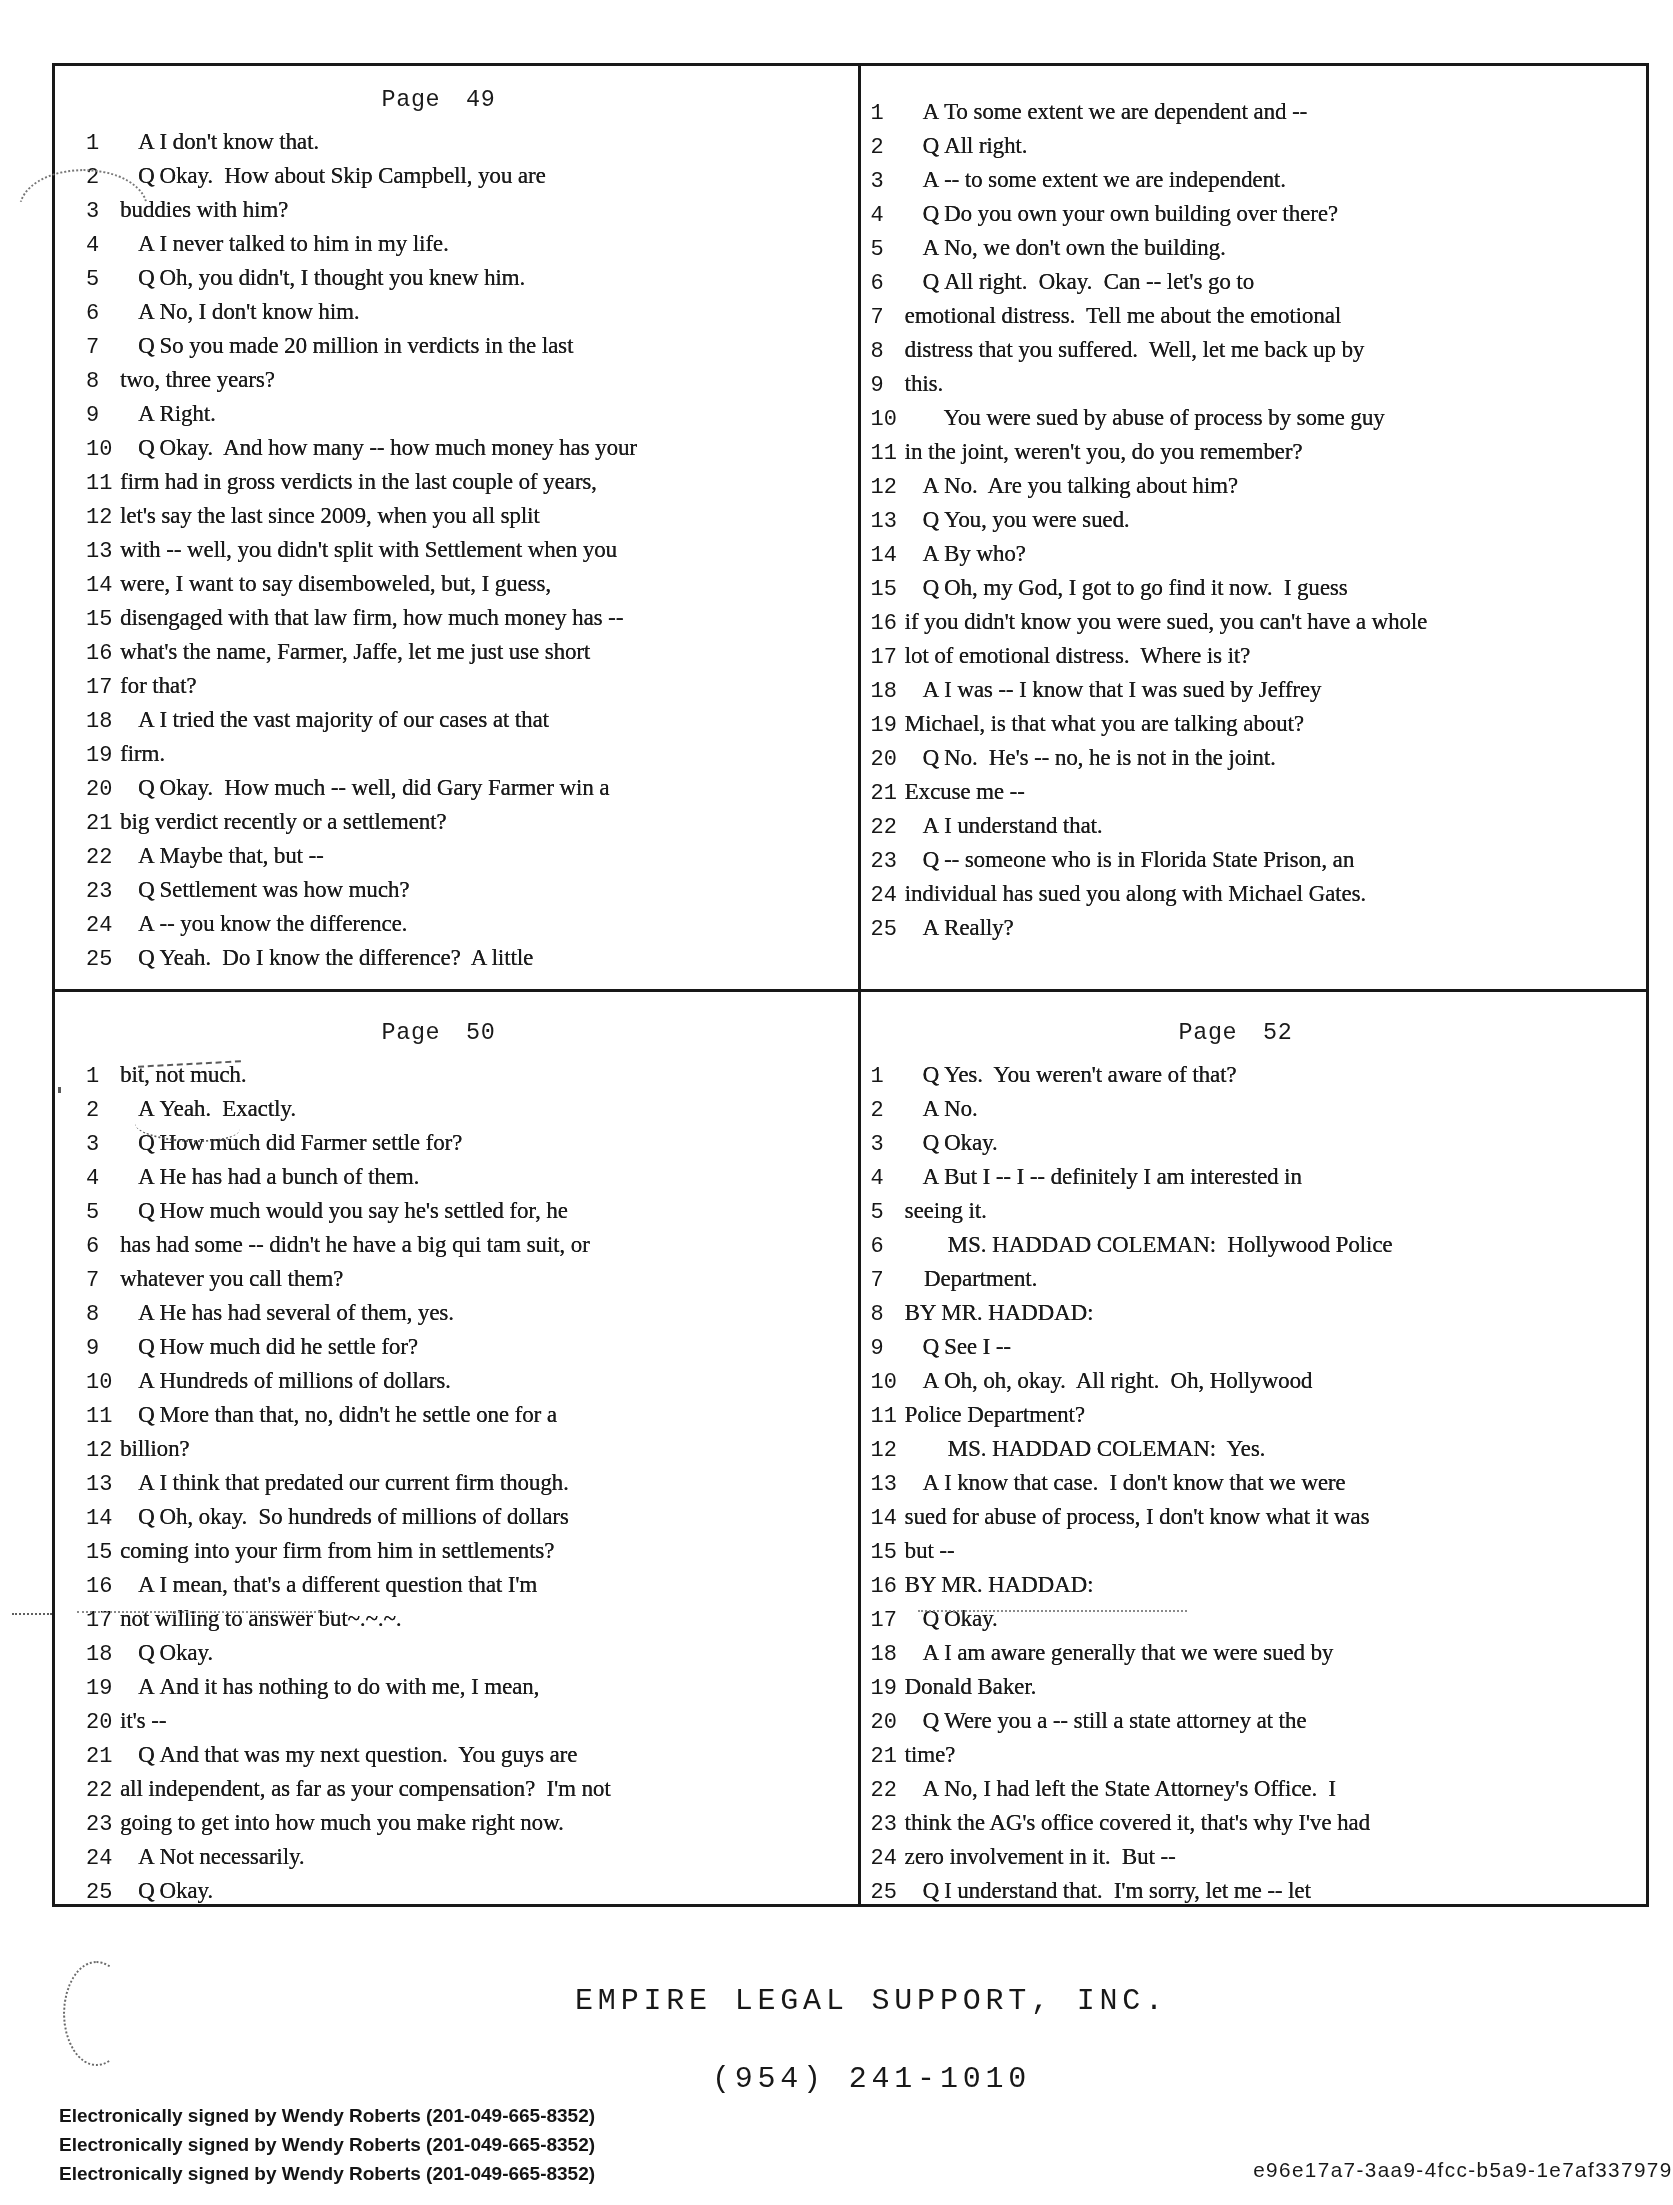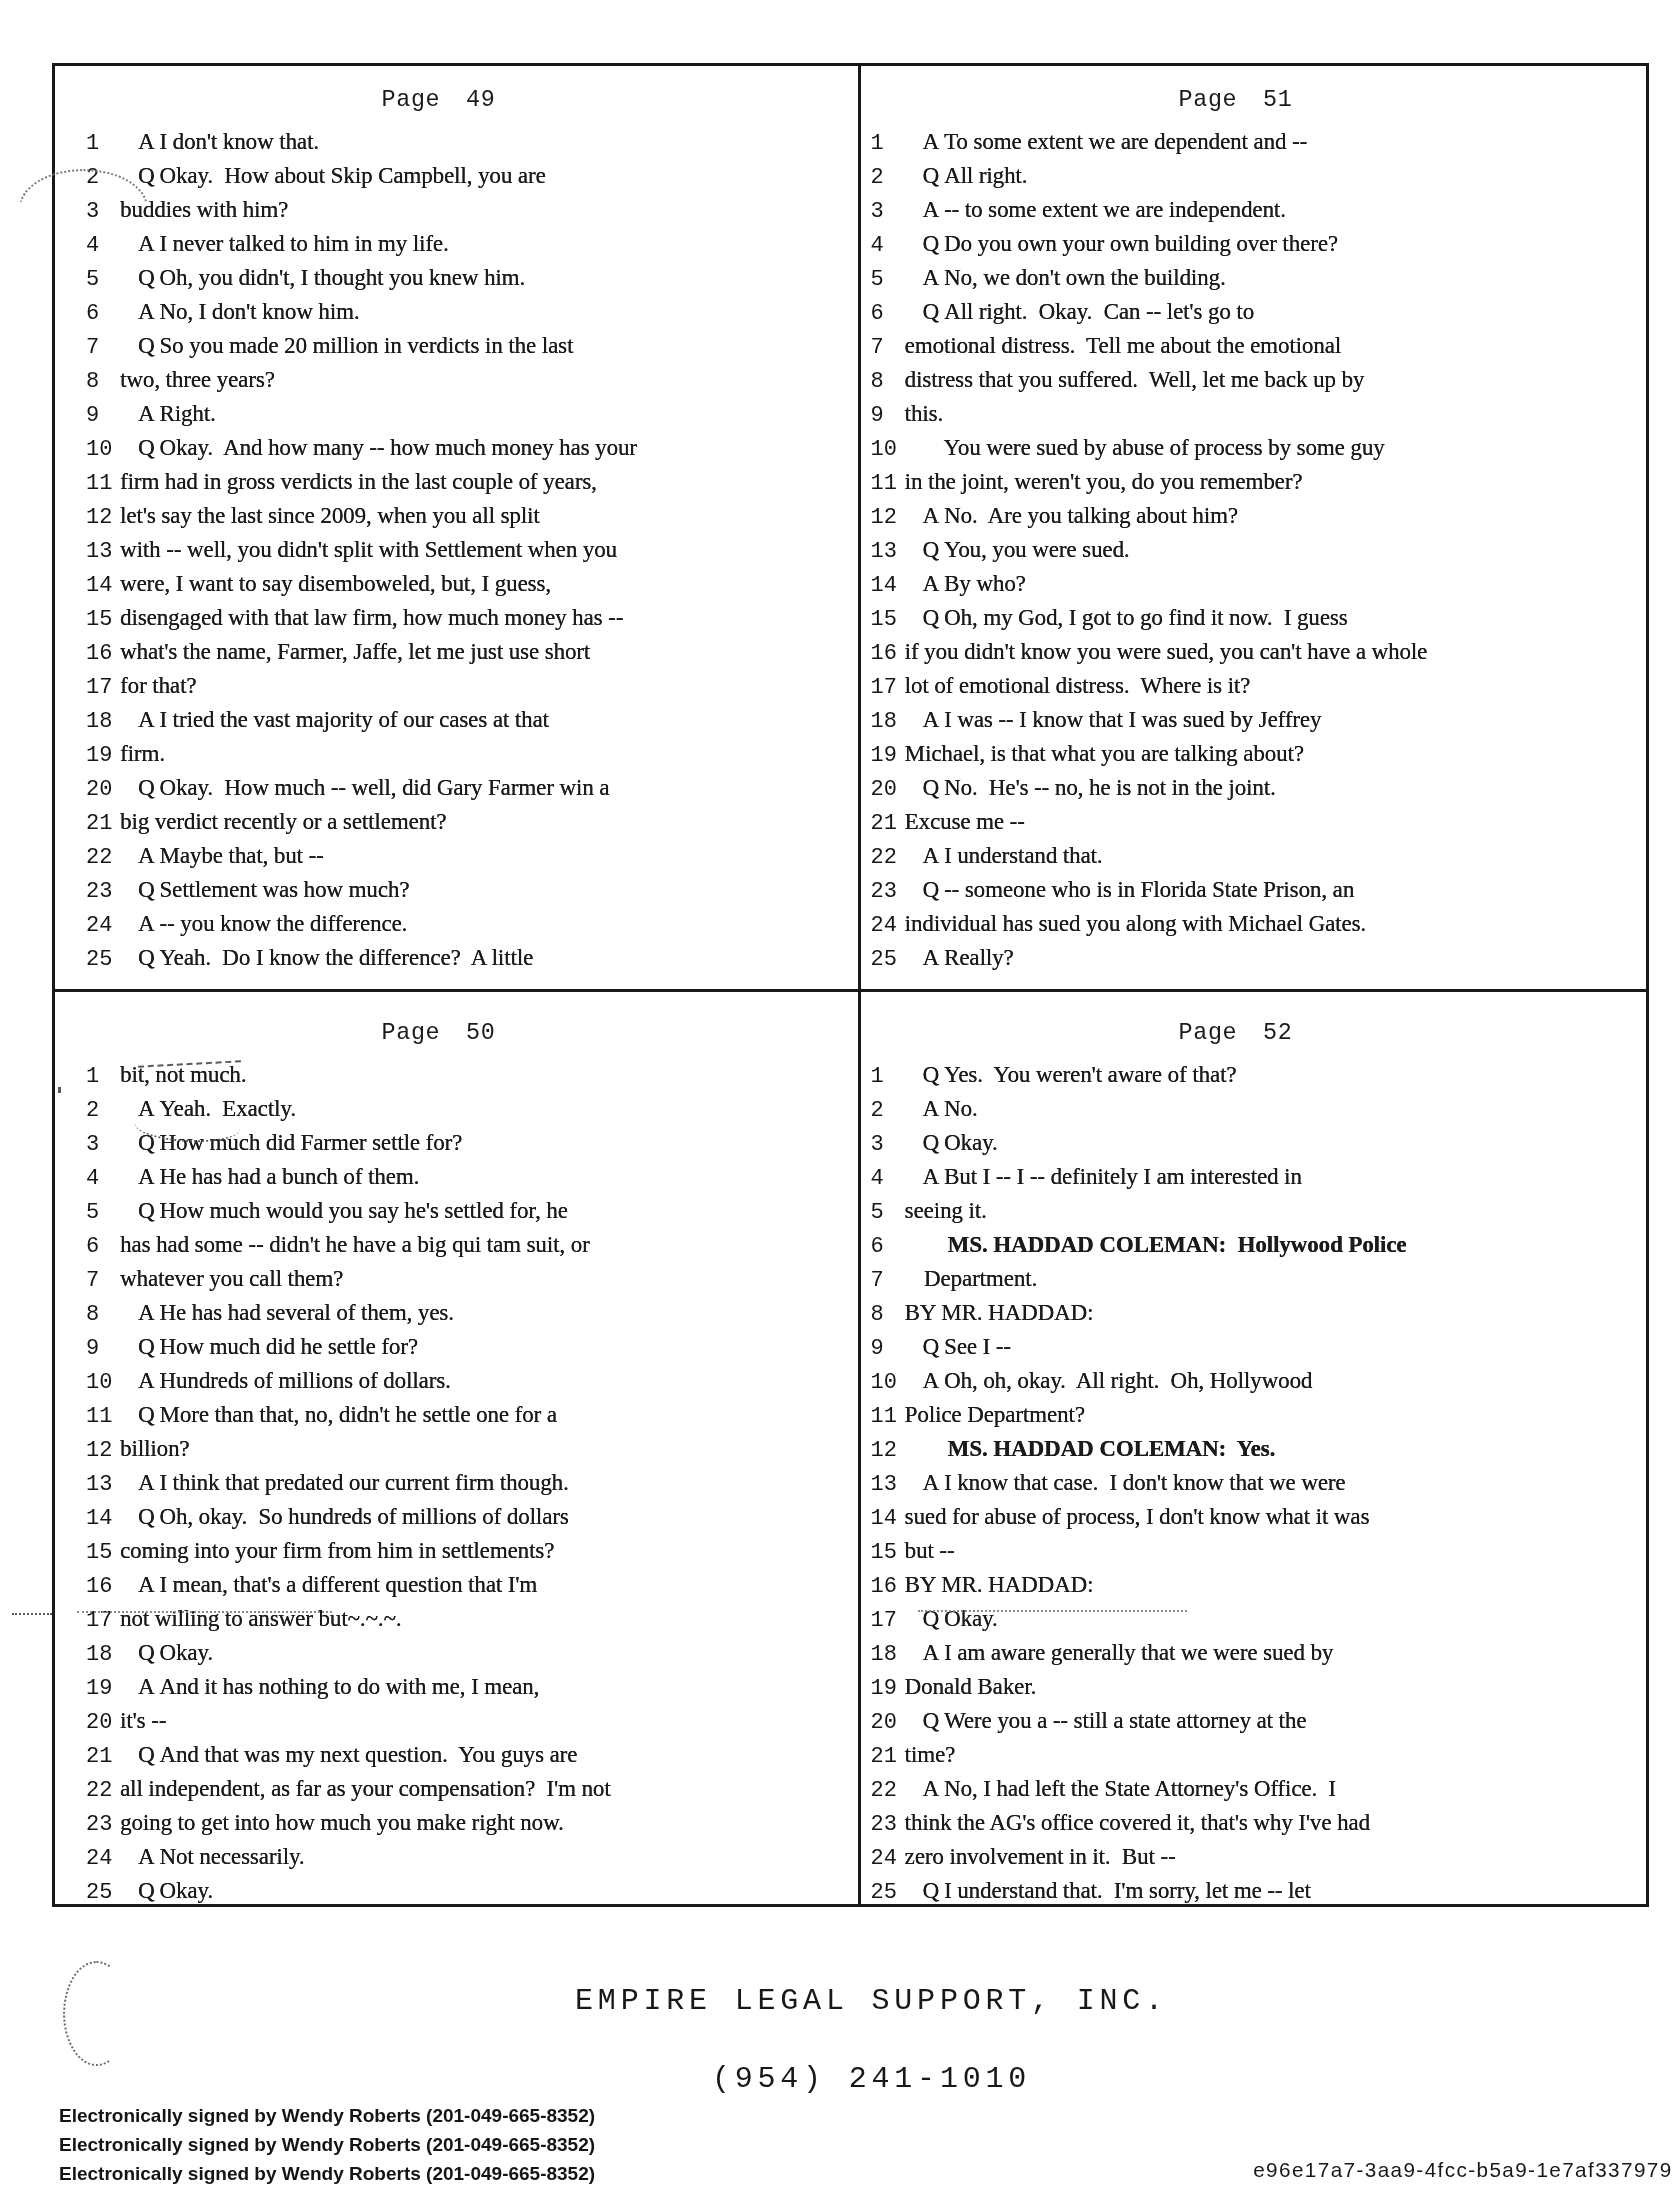--- a/index.html
+++ b/index.html
@@ -32,21 +32,21 @@
     font-family:"Liberation Mono",monospace;font-size:22px;
     flex:none;width:34px;padding-left:31px;color:#161616;
   }
   .q1 .ln,.q3 .ln{padding-left:9.6px;}
   .bd{flex:1;font-size:23px;white-space:pre;letter-spacing:-0.1px;
       text-shadow:0.2px 0 0 currentColor;}
   .s{display:inline-block;width:21.4px;margin-left:18px;}
   .t{white-space:pre;}
   .t.cont{margin-left:0;}
   .t.para{margin-left:39px;}
-  .t.label{margin-left:43px;font-weight:bold;}
+  .t.label{margin-left:43px;}
   .t.small{margin-left:19.3px;}
   
   .pageRange{
     position:absolute;top:1927px;right:25.5px;
     font-family:"Liberation Mono",monospace;font-size:30px;
     letter-spacing:4.8px;word-spacing:5.5px;color:#181818;
   }
   .companyBlock{position:absolute;left:69px;right:0;text-align:center;color:#181818;}
   .company{top:1984px;font-family:"Liberation Mono",monospace;font-size:30px;letter-spacing:4.8px;}
   .phone{top:2062px;font-family:"Liberation Mono",monospace;font-size:30px;letter-spacing:4.8px;}
@@ -178,21 +178,20 @@
             <span class="ln">24</span>
             <span class="bd"><span class="s">A</span><span class="t ">-- you know the difference.</span></span>
           </div>
           <div class="line">
             <span class="ln">25</span>
             <span class="bd"><span class="s">Q</span><span class="t ">Yeah.  Do I know the difference?  A little</span></span>
           </div>
         </div>
     </div>
     <div class="quad q1">
-      <div class="pageHeader">Page 51</div>
       <div class="lines">
           <div class="line">
             <span class="ln">1</span>
             <span class="bd"><span class="s">A</span><span class="t ">To some extent we are dependent and --</span></span>
           </div>
           <div class="line">
             <span class="ln">2</span>
             <span class="bd"><span class="s">Q</span><span class="t ">All right.</span></span>
           </div>
           <div class="line">

